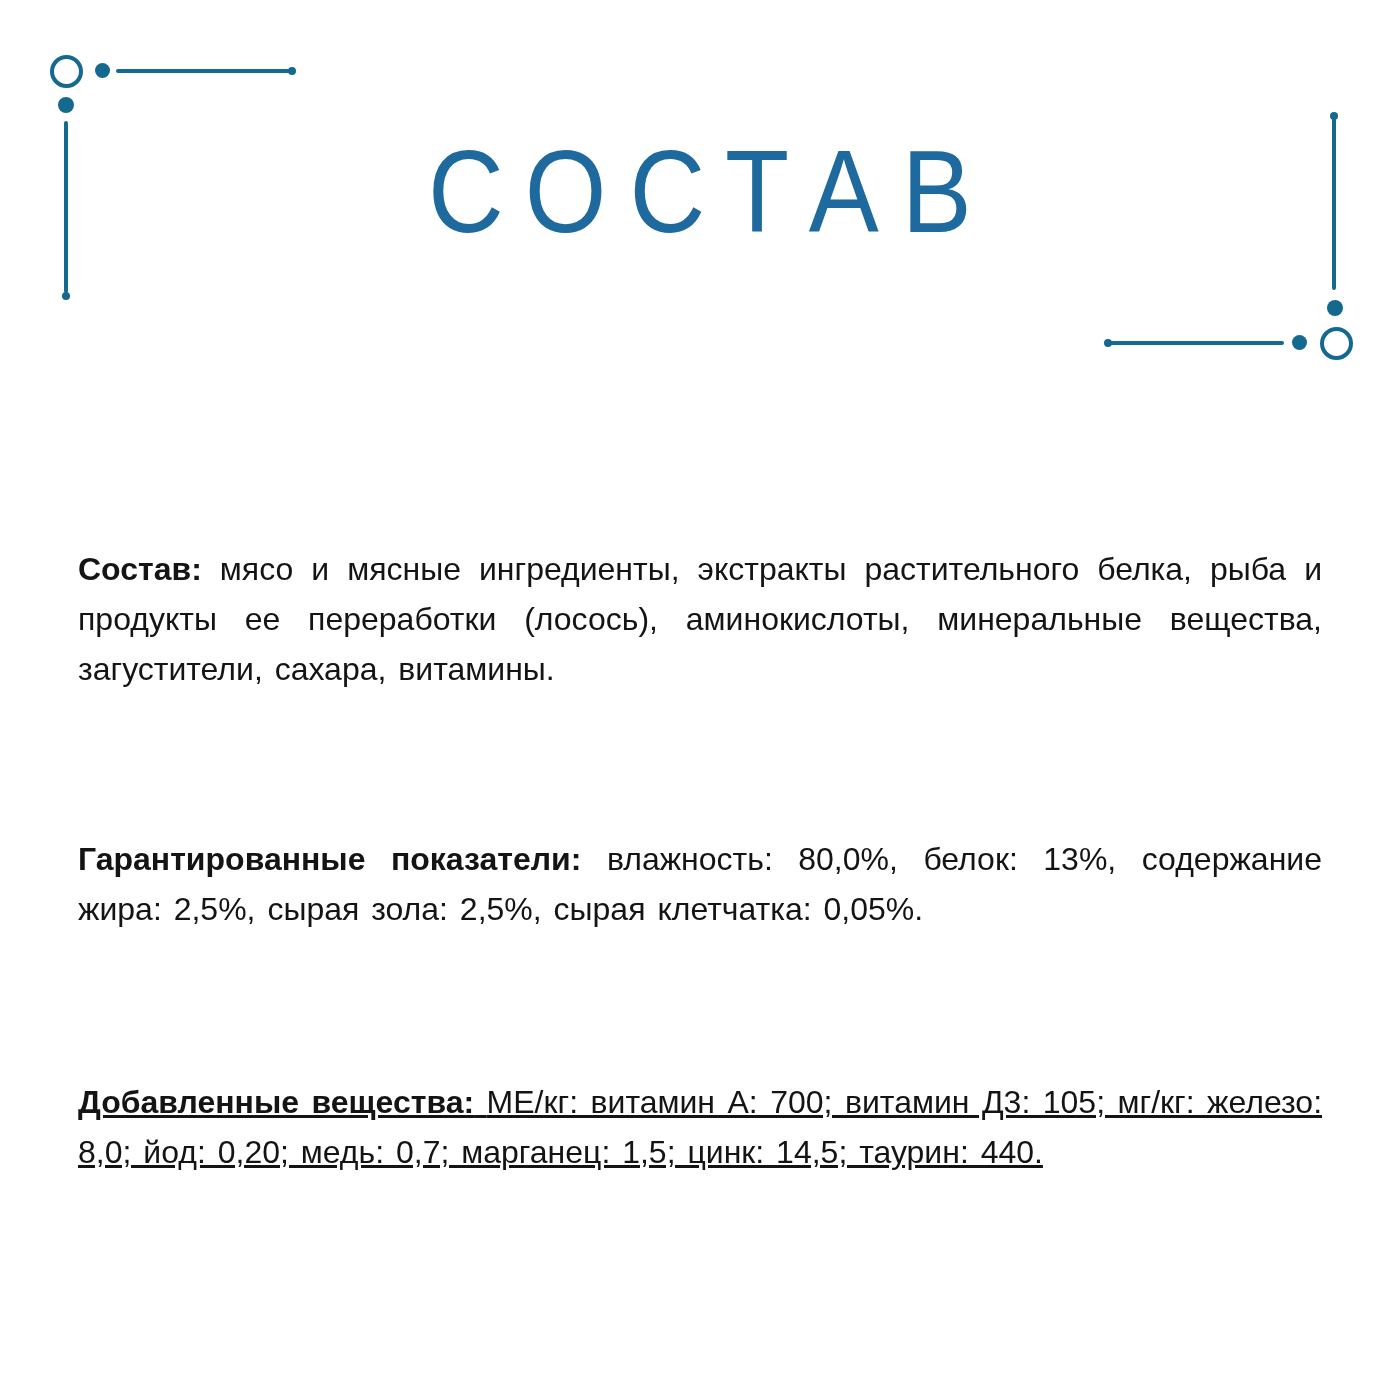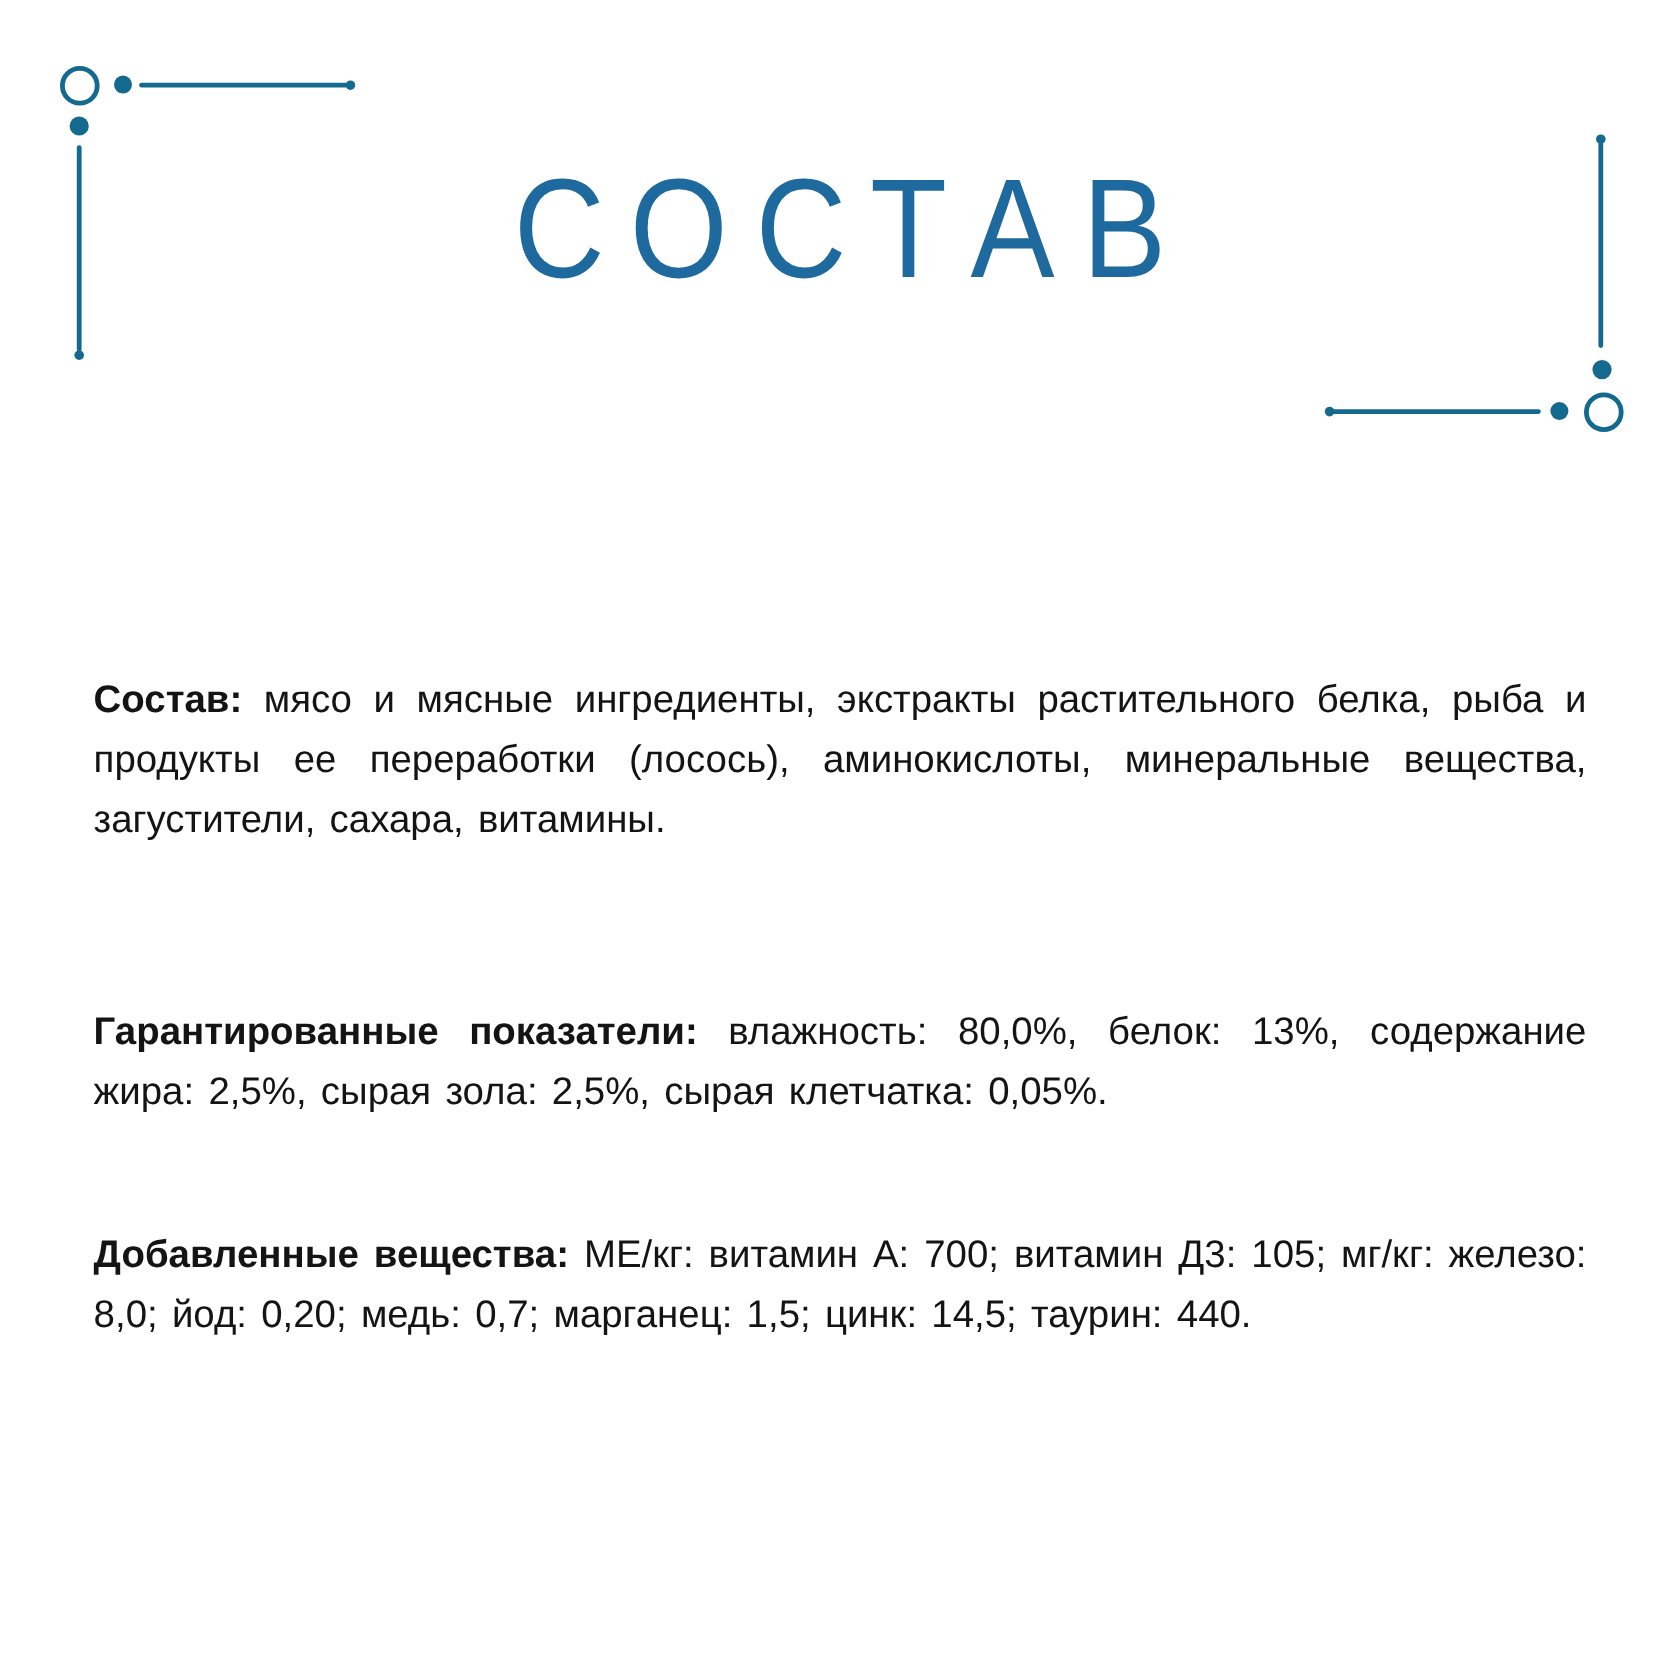--- a/index.html
+++ b/index.html
@@ -73,23 +73,23 @@
     width:1244px;
     margin:0;
     color:var(--text-color);
     font-size:32px;
     line-height:50px;
     word-spacing:3px;
     text-align:justify;
     text-justify:inter-word;
     hyphens:none;
   }
-  .section-composition{top:557px;}
+  .section-composition{top:544px;}
   .section-guaranteed {top:834px;}
-  .section-additives  {top:1020px;}
+  .section-additives  {top:1077px;text-decoration:underline;}
   .lead{font-weight:700;}
 </style>
 </head>
 <body>
 
 <div class="page">
 
   <div class="ornament">
     <span class="ring  tl-ring"></span>
     <span class="dot   tl-dot1"></span>

